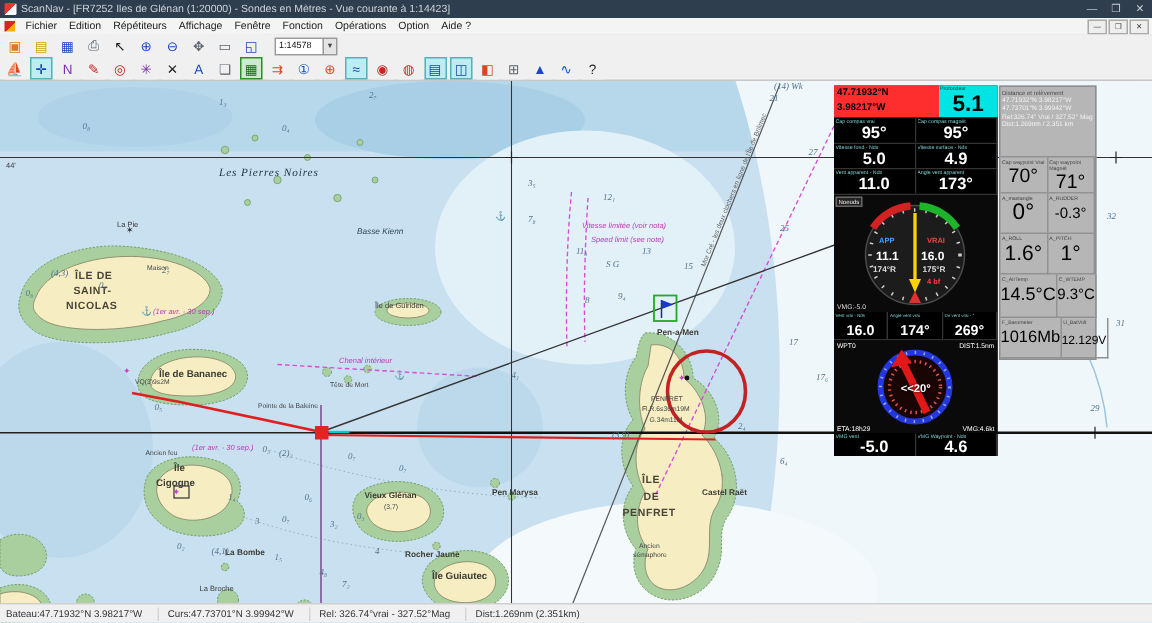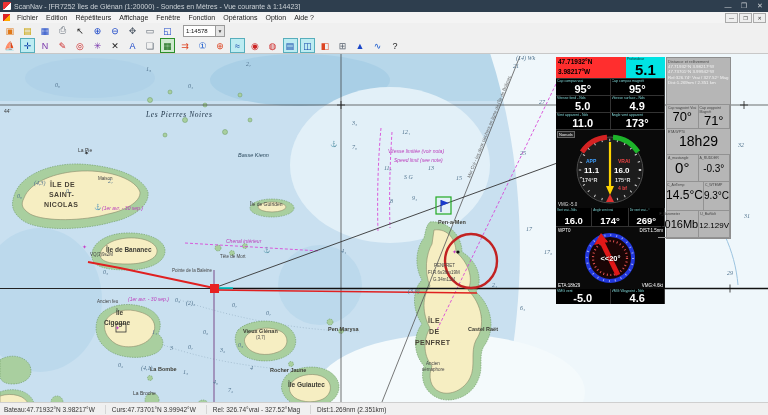--- a/index.html
+++ b/index.html
@@ -59,21 +59,21 @@
   .wcell .v{position:absolute;bottom:0;width:100%;text-align:center;color:#fff;font-size:9.5px;font-weight:bold;}
   .wpt{position:relative;width:109px;height:62px;background:#0a0a0a;}
   .wpt .hdr{position:absolute;top:0;left:0;width:100%;display:flex;justify-content:space-between;font-size:4.5px;color:#fff;padding:1px 2px;box-sizing:border-box;z-index:2;}
   .wpt .ftr{position:absolute;bottom:0;left:0;width:100%;display:flex;justify-content:space-between;font-size:4.5px;color:#fff;padding:0 2px 1px;box-sizing:border-box;z-index:2;}
   .wpt .delta{position:absolute;left:0;top:27px;width:100%;text-align:center;color:#fff;font-size:7.5px;font-weight:bold;z-index:2;text-shadow:0 0 2px #000;}
   
   .inst-right{position:absolute;left:666px;top:57px;width:65px;z-index:10;background:#b6b6b6;border:1px solid #8e8e8e;box-sizing:border-box;}
   .gpanel{border-bottom:1px solid #929292;position:relative;}
   .gpanel .gl{font-size:3.5px;color:#454545;padding:1px 0 0 1px;line-height:4px;}
   .gpanel .gv{text-align:center;color:#000;line-height:1.05;}
-  .gpair{display:flex;justify-content:flex-end;}
+  .gpair{display:flex;}
   .gpair .gpanel{flex:1;border-right:1px solid #929292;}
   .distblk{font-size:4.4px;color:#f2f2f2;padding:1px;line-height:5.2px;}
   .distblk .hd{color:#4a4a4a;font-size:4px;}
   
   .orient{position:absolute;left:617px;top:19px;width:134px;z-index:50;background:#f0f0f0;border:1px solid #b5b5b5;box-shadow:1px 1px 3px rgba(0,0,0,.25);}
   .orient .otitle{height:10px;font-size:5.5px;color:#8a8a8a;display:flex;align-items:center;padding:0 2px;border-bottom:1px solid #ddd;background:#f7f7f7;}
   .orient .oclose{margin-left:auto;width:9px;height:8px;background:#e8e8e8;border:1px solid #bbb;font-size:5px;line-height:7px;text-align:center;color:#555;}
   .obody{display:flex;align-items:center;height:18px;padding:0 2px;gap:2px;}
   .combo{width:46px;height:11px;background:#fff;border:1px solid #8a8a8a;font-size:4.8px;display:flex;align-items:center;padding-left:1px;color:#111;}
   .combo .dd{margin-left:auto;width:7px;height:100%;background:#e0e0e0;border-left:1px solid #8a8a8a;font-size:4px;text-align:center;line-height:10px;}
@@ -418,32 +418,38 @@
     <div class="gpair" style="height:24px;">
       <div class="gpanel">
           <div class="gl">Cap waypoint Vrai</div>
           <div class="gv" style="font-size:13px;">70°</div>
         </div>
       <div class="gpanel">
           <div class="gl">Cap waypoint Magnét</div>
           <div class="gv" style="font-size:13px;">71°</div>
         </div>
     </div>
-    <div class="gpanel" style="height:25px;">
-        <div class="gl">ETA WPT0</div>
-        <div class="gv" style="font-size:14px;">18h29</div>
-      </div>
     <div class="gpair" style="height:27px;">
       <div class="gpanel">
           <div class="gl">A_mastangle</div>
           <div class="gv" style="font-size:15px;">0°</div>
         </div>
       <div class="gpanel">
           <div class="gl">A_RUDDER</div>
           <div class="gv" style="font-size:10px;margin-top:4px;">-0.3°</div>
+        </div>
+    </div>
+    <div class="gpair" style="height:27px;">
+      <div class="gpanel">
+          <div class="gl">A_ROLL</div>
+          <div class="gv" style="font-size:14px;">1.6°</div>
+        </div>
+      <div class="gpanel">
+          <div class="gl">A_PITCH</div>
+          <div class="gv" style="font-size:14px;">1°</div>
         </div>
     </div>
     <div class="gpair" style="height:29px;">
       <div class="gpanel">
           <div class="gl">C_AirTemp</div>
           <div class="gv" style="font-size:12px;margin-top:2px;">14.5°C</div>
         </div>
       <div class="gpanel">
           <div class="gl">C_WTEMP</div>
           <div class="gv" style="font-size:10px;margin-top:4px;">9.3°C</div>

